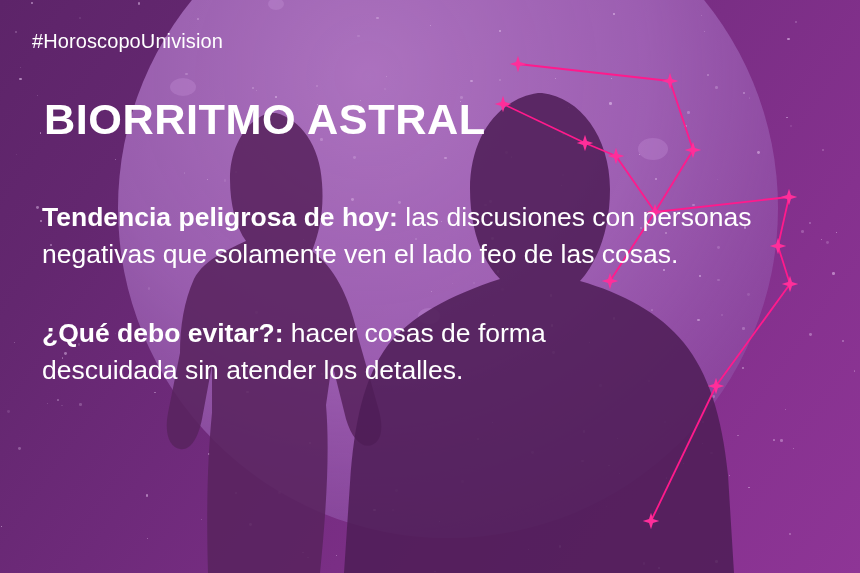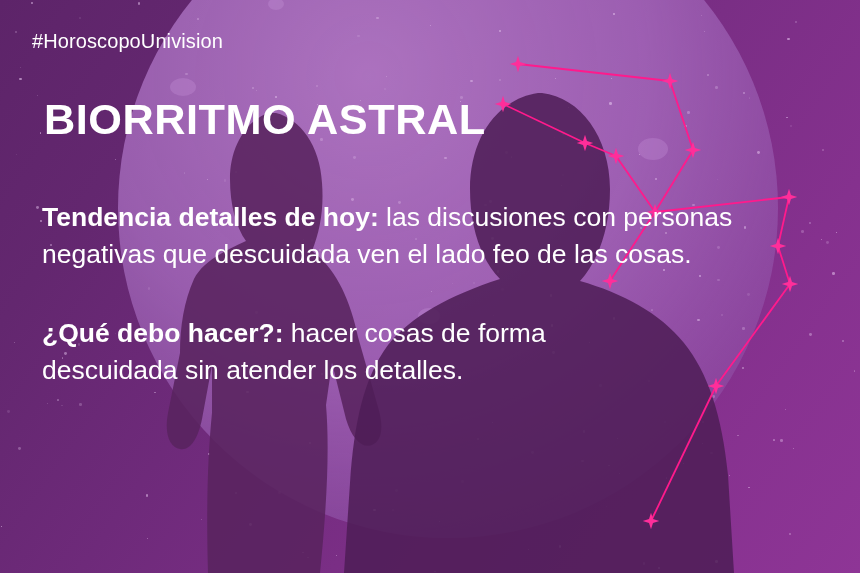--- a/index.html
+++ b/index.html
@@ -407,20 +407,20 @@
         <path d="M651 512.72L652.98 519.02L659.28 521L652.98 522.98L651 529.28L649.02 522.98L642.72 521L649.02 519.02Z" fill="#FF2E9A"></path>
       </g>
   </svg>
 
   <div class="hashtag">#HoroscopoUnivision</div>
 
   <div class="title">BIORRITMO ASTRAL</div>
 
   <div class="body-block">
     <p class="para first">
-      <b class="lead">Tendencia detalles de hoy:</b><span> las discusiones con personas negativas que descuidada ven el lado feo de las cosas.</span>
+      <b class="lead">Tendencia peligrosa de hoy:</b><span> las discusiones con personas negativas que solamente ven el lado feo de las cosas.</span>
     </p>
     <p class="para second">
-      <b class="lead">¿Qué debo hacer?:</b><span> hacer cosas de forma descuidada sin atender los detalles.</span>
+      <b class="lead">¿Qué debo evitar?:</b><span> hacer cosas de forma descuidada sin atender los detalles.</span>
     </p>
   </div>
 
 </div>
 
 </body></html>

